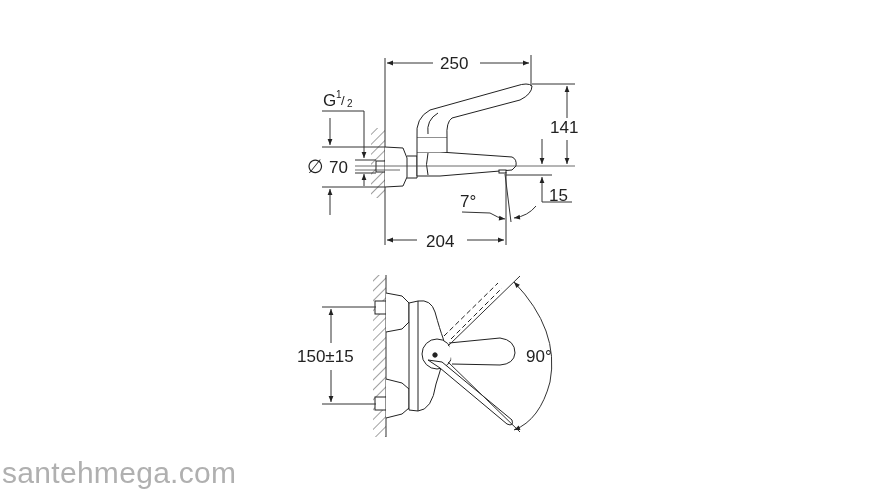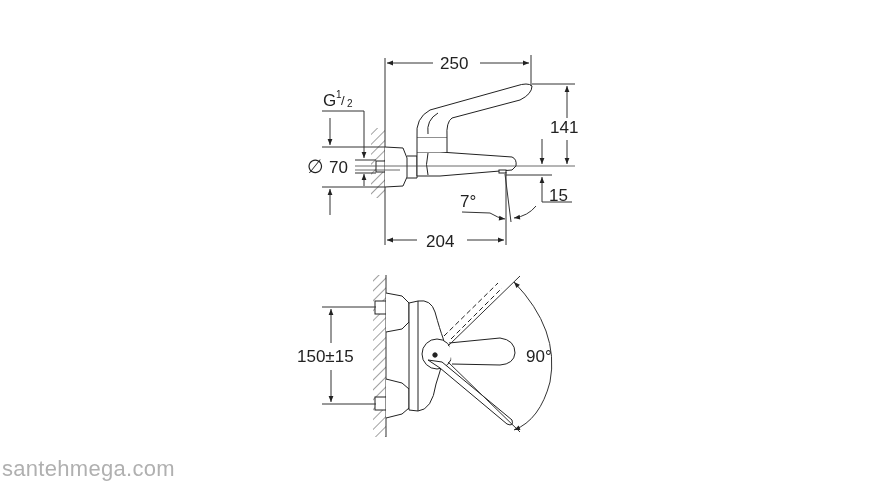--- a/index.html
+++ b/index.html
@@ -1,19 +1,19 @@
 <!DOCTYPE html>
 <html><head>
 <meta charset="utf-8">
 <style>
   html, body { margin:0; padding:0; background:#ffffff; }
   body { width:880px; height:500px; position:relative; overflow:hidden; font-family:"Liberation Sans", sans-serif; }
   #drawing { position:absolute; left:0; top:0; width:880px; height:500px; }
   .lbl { font-family:"Liberation Sans", sans-serif; fill:#222; font-size:17px; }
-  .watermark { position:absolute; left:2px; top:456px; font-family:"Liberation Sans", sans-serif; font-size:22px; color:#b0b0b0; letter-spacing:0.3px; }
+  .watermark { position:absolute; left:2px; top:456px; font-family:"Liberation Sans", sans-serif; font-size:30px; color:#b0b0b0; letter-spacing:0.3px; }
 </style>
 </head>
 <body>
 
 <svg id="drawing" viewBox="0 0 880 500" xmlns="http://www.w3.org/2000/svg">
   <defs>
     <marker id="arr" viewBox="0 0 10 10" refX="10" refY="5" markerWidth="9" markerHeight="6" orient="auto-start-reverse" markerUnits="userSpaceOnUse">
       <path d="M0,1 L10,5 L0,9 z" fill="#222"></path>
     </marker>
     <pattern id="hatch" width="7" height="7" patternUnits="userSpaceOnUse" patternTransform="rotate(45)">

